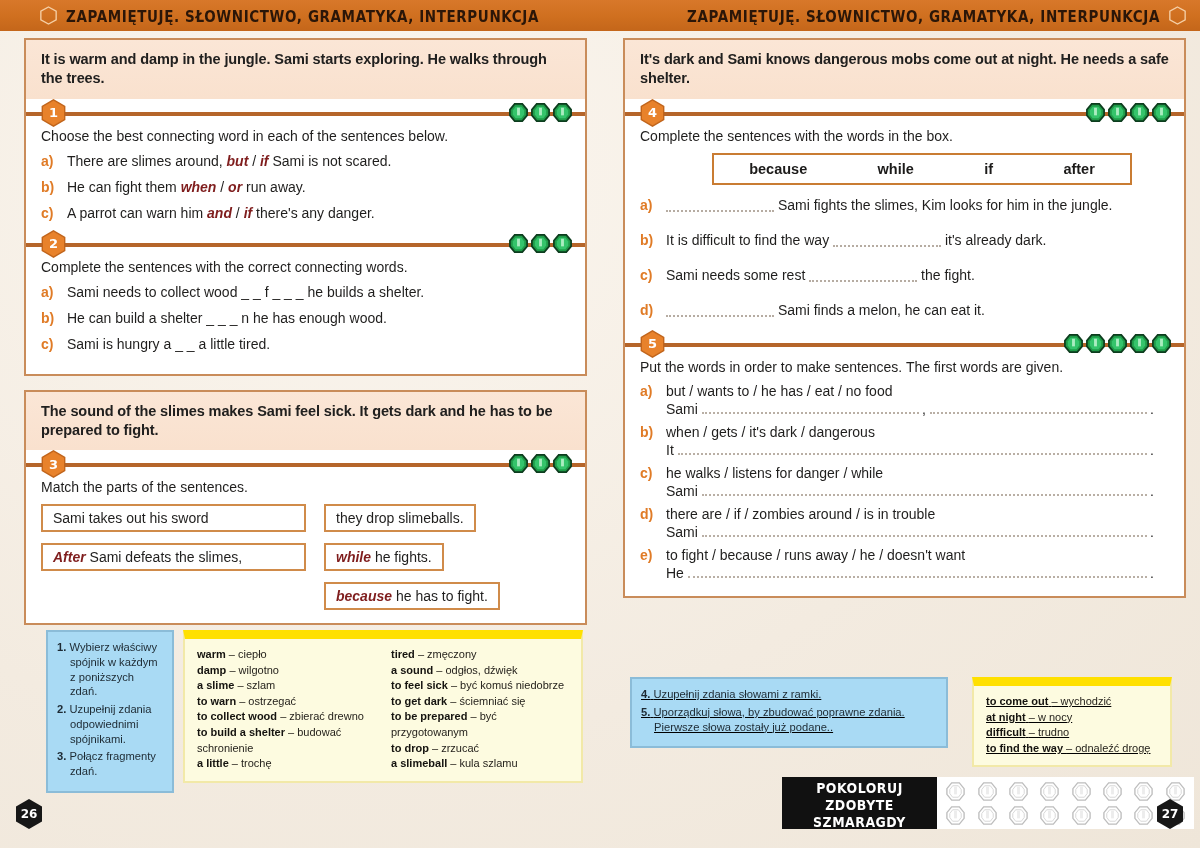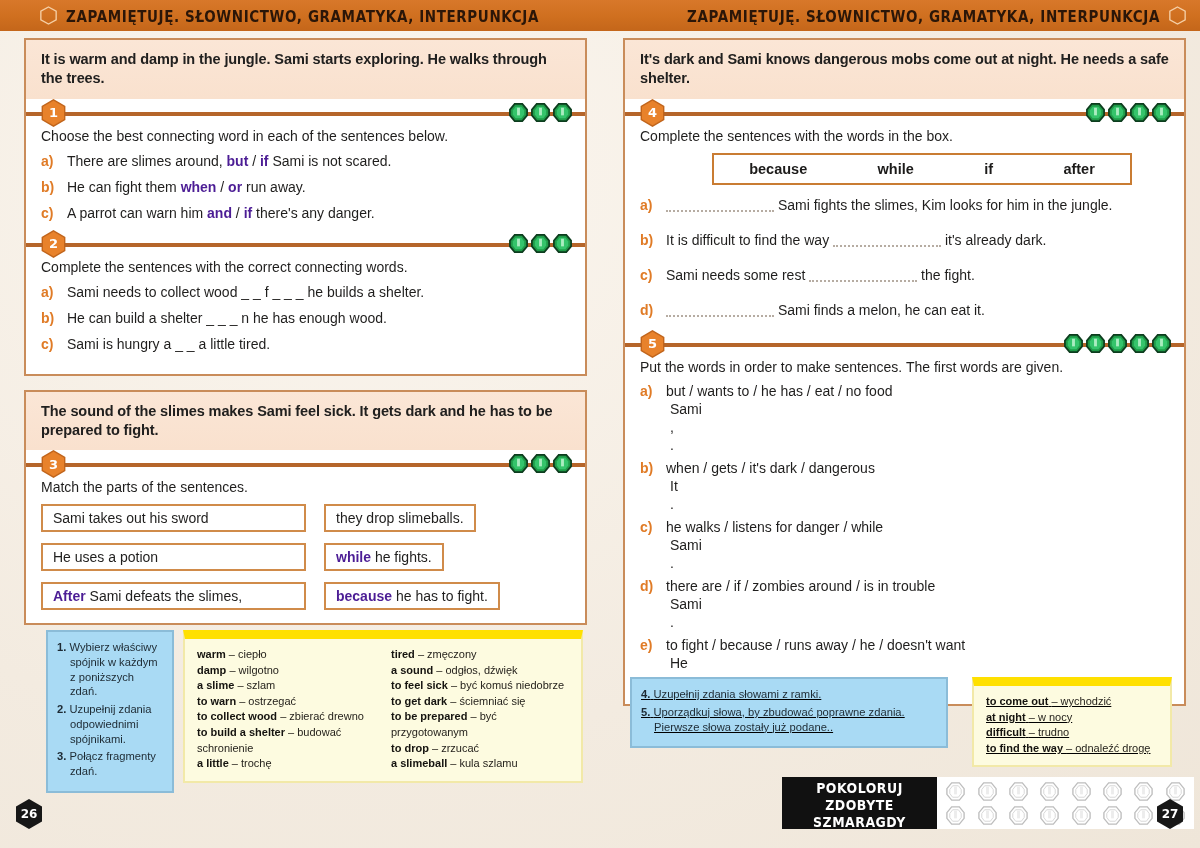--- a/index.html
+++ b/index.html
@@ -82,21 +82,21 @@
   .instr {
     font-size: 14px; color: #1f1e1d; margin: 2px 0 7px 0; line-height: 1.3;
   }
 
   
   .q { display: flex; margin-bottom: 7px; font-size: 14px; line-height: 1.35; }
   .q-letter {
     color: #e07b26; font-weight: bold; width: 26px; flex: 0 0 26px;
   }
   .q-text { color: #1f1e1d; flex: 1; }
-  b.hl { color: #4c1d95; }
+  b.hl { color: #7f1d1d; font-style: italic; }
   .blank {
     display: inline-block;
     border-bottom: 2px dotted #b6aca2;
     vertical-align: -2px;
   }
 
   
   .wordbox {
     border: 2px solid #c97c33; background: #fff;
     margin: 8px 0 11px 72px; padding: 6px 0;
@@ -112,21 +112,21 @@
   .mbox {
     border: 2px solid #d08b4a; background: #fff;
     padding: 4px 10px; font-size: 14px; color: #1f1e1d;
     display: inline-block;
   }
 
   
   .ord-head { display: flex; font-size: 14px; margin-bottom: 2px; }
   .ord-ans {
     display: flex; align-items: baseline;
-    margin: 0 8px 7px 26px; font-size: 14px; color: #1f1e1d; flex-direction: column;
+    margin: 0 16px 7px 26px; font-size: 14px; color: #1f1e1d;
   }
   .ord-ans .dots {
     flex: 1; border-bottom: 2px dotted #b9afa5; margin: 0 3px 0 4px;
     height: 11px;
   }
 
   
   .notes-row {
     position: absolute; display: flex; align-items: flex-start;
   }
@@ -333,21 +333,20 @@
                   <rect x="9.5" y="6" width="3" height="8" fill="#bff3cf" opacity=".85"></rect>
                 </svg></span>
           </div>
         </div>
 
         <div class="instr">Match the parts of the sentences.</div>
 
         <div class="match-wrap">
           <div class="match-col">
             <div class="mbox"><span>Sami takes out his sword</span></div>
-            <div class="mbox"><span>He uses a potion</span></div>
             <div class="mbox"><b class="hl">After</b><span> Sami defeats the slimes,</span></div>
           </div>
           <div class="match-col right">
             <div class="mbox"><span>they drop slimeballs.</span></div>
             <div class="mbox"><b class="hl">while</b><span> he fights.</span></div>
             <div class="mbox"><b class="hl">because</b><span> he has to fight.</span></div>
           </div>
         </div>
       </div>
     </div>

